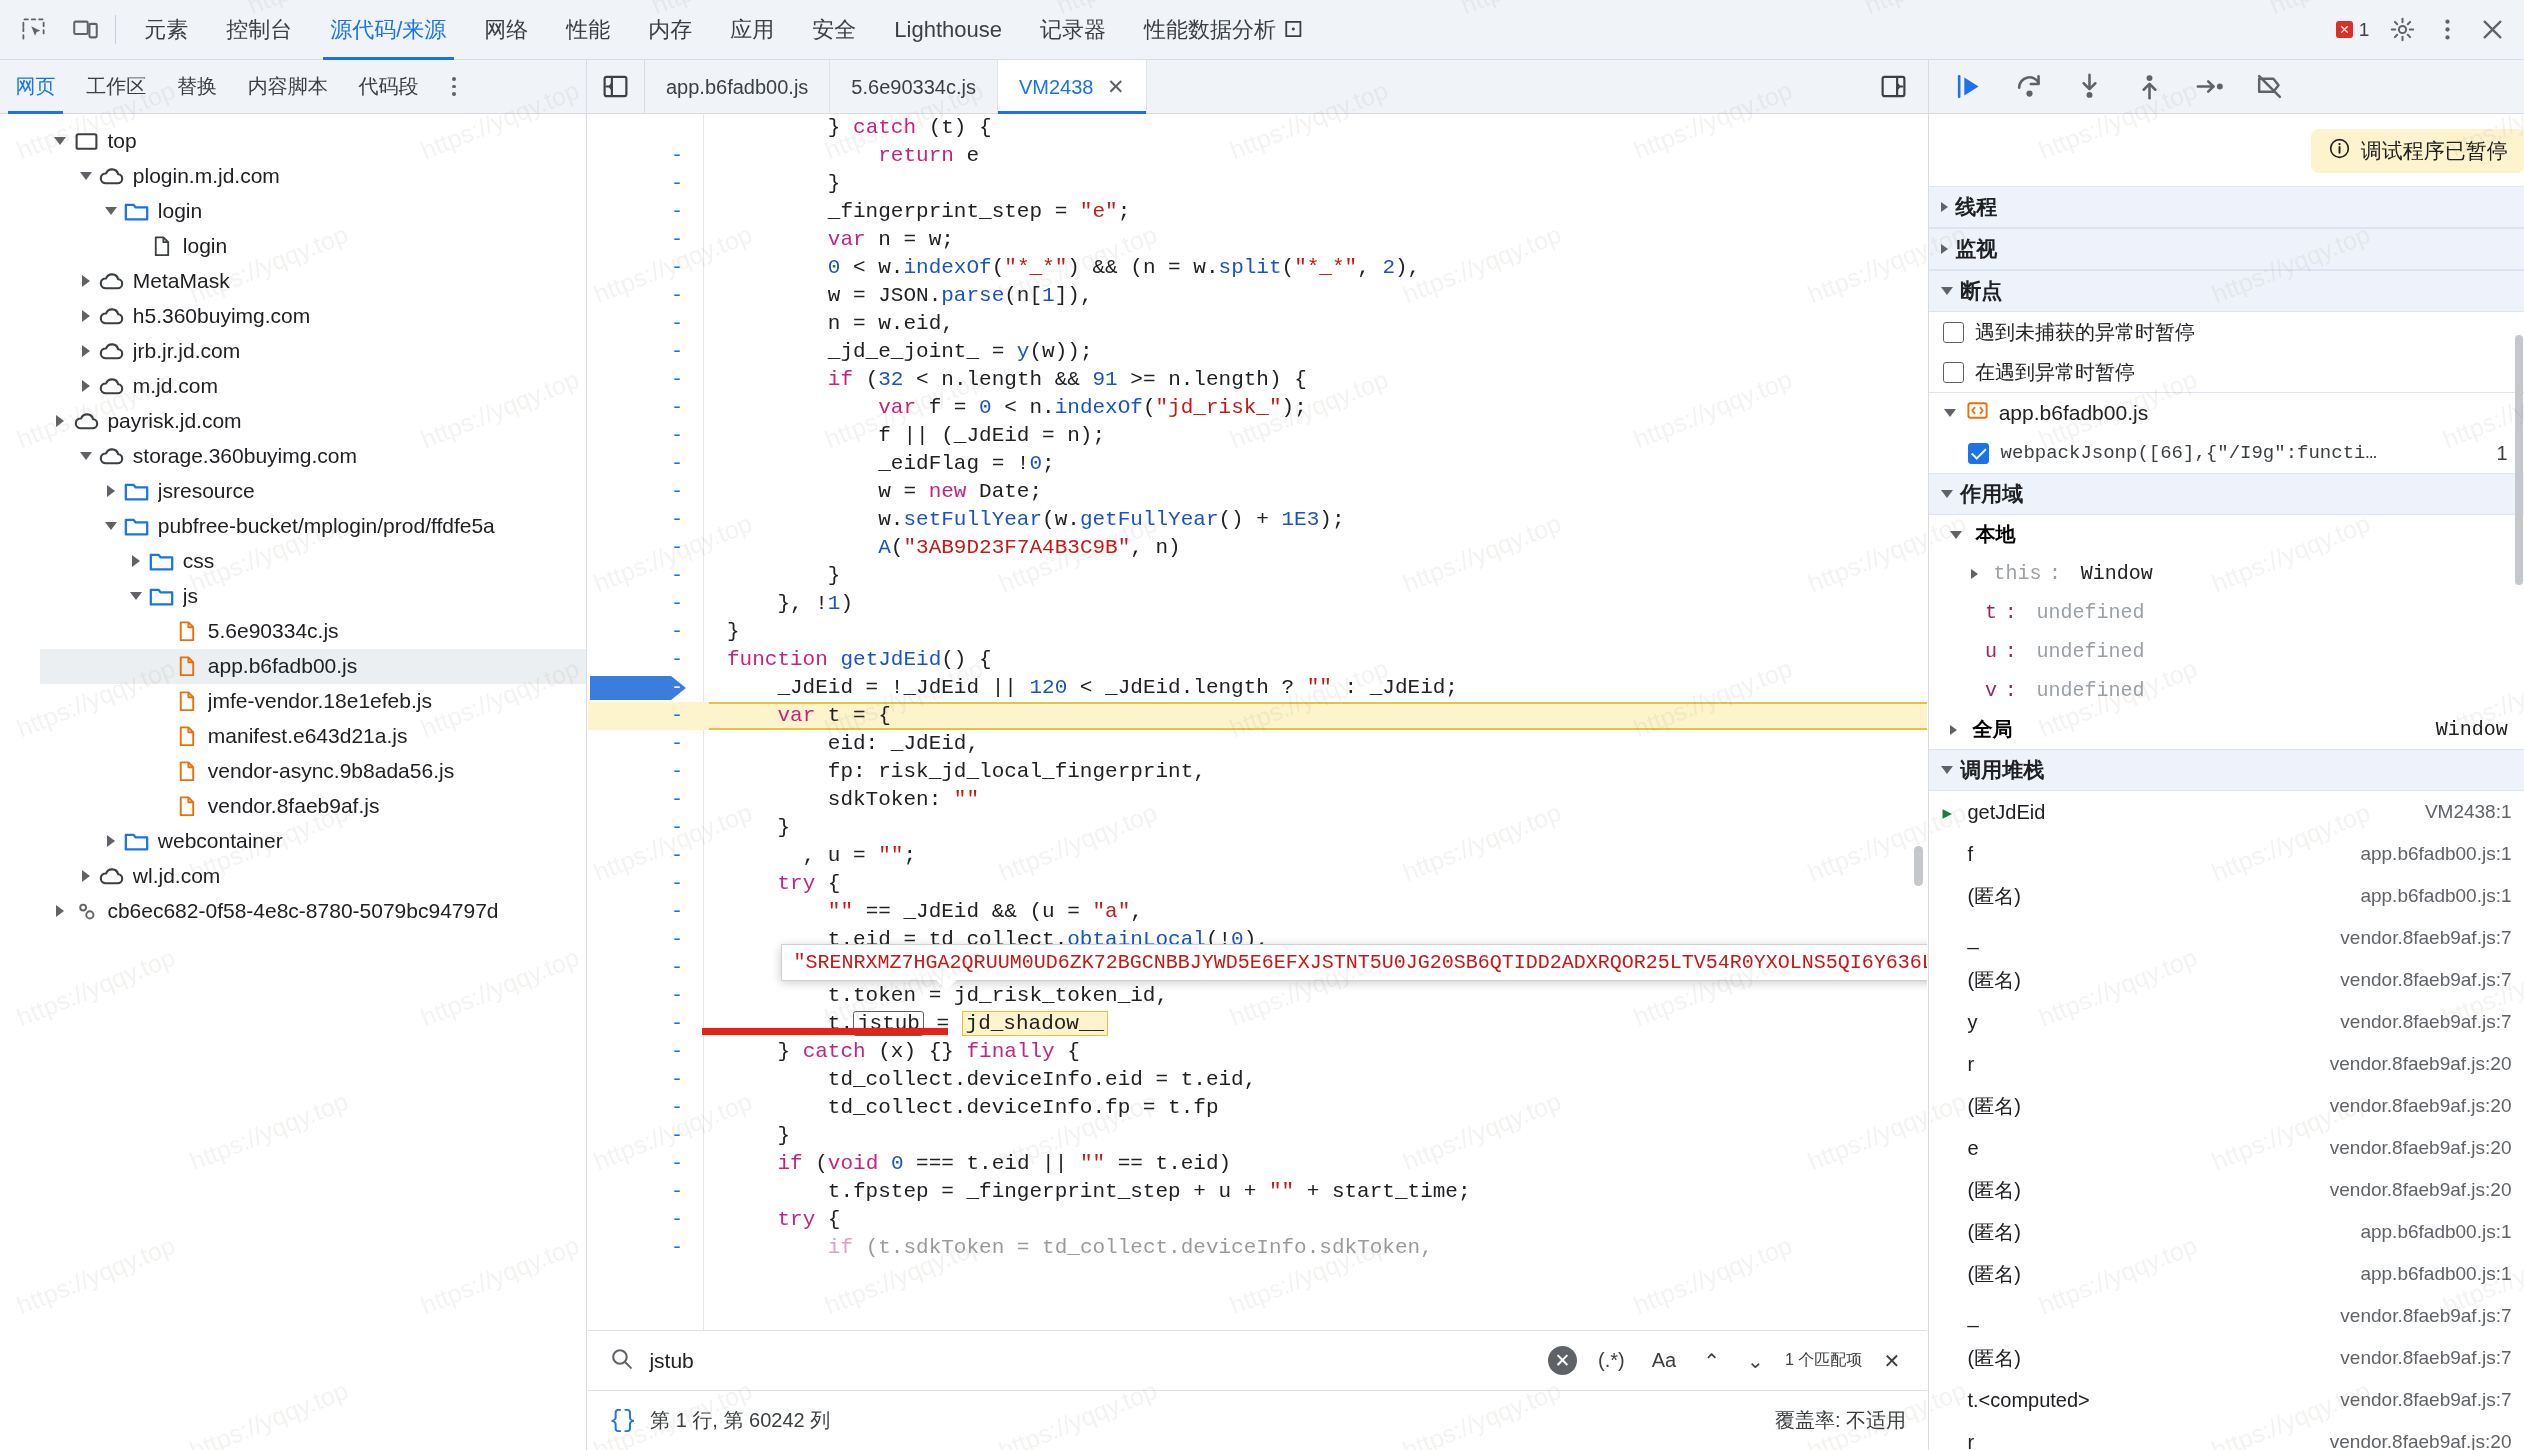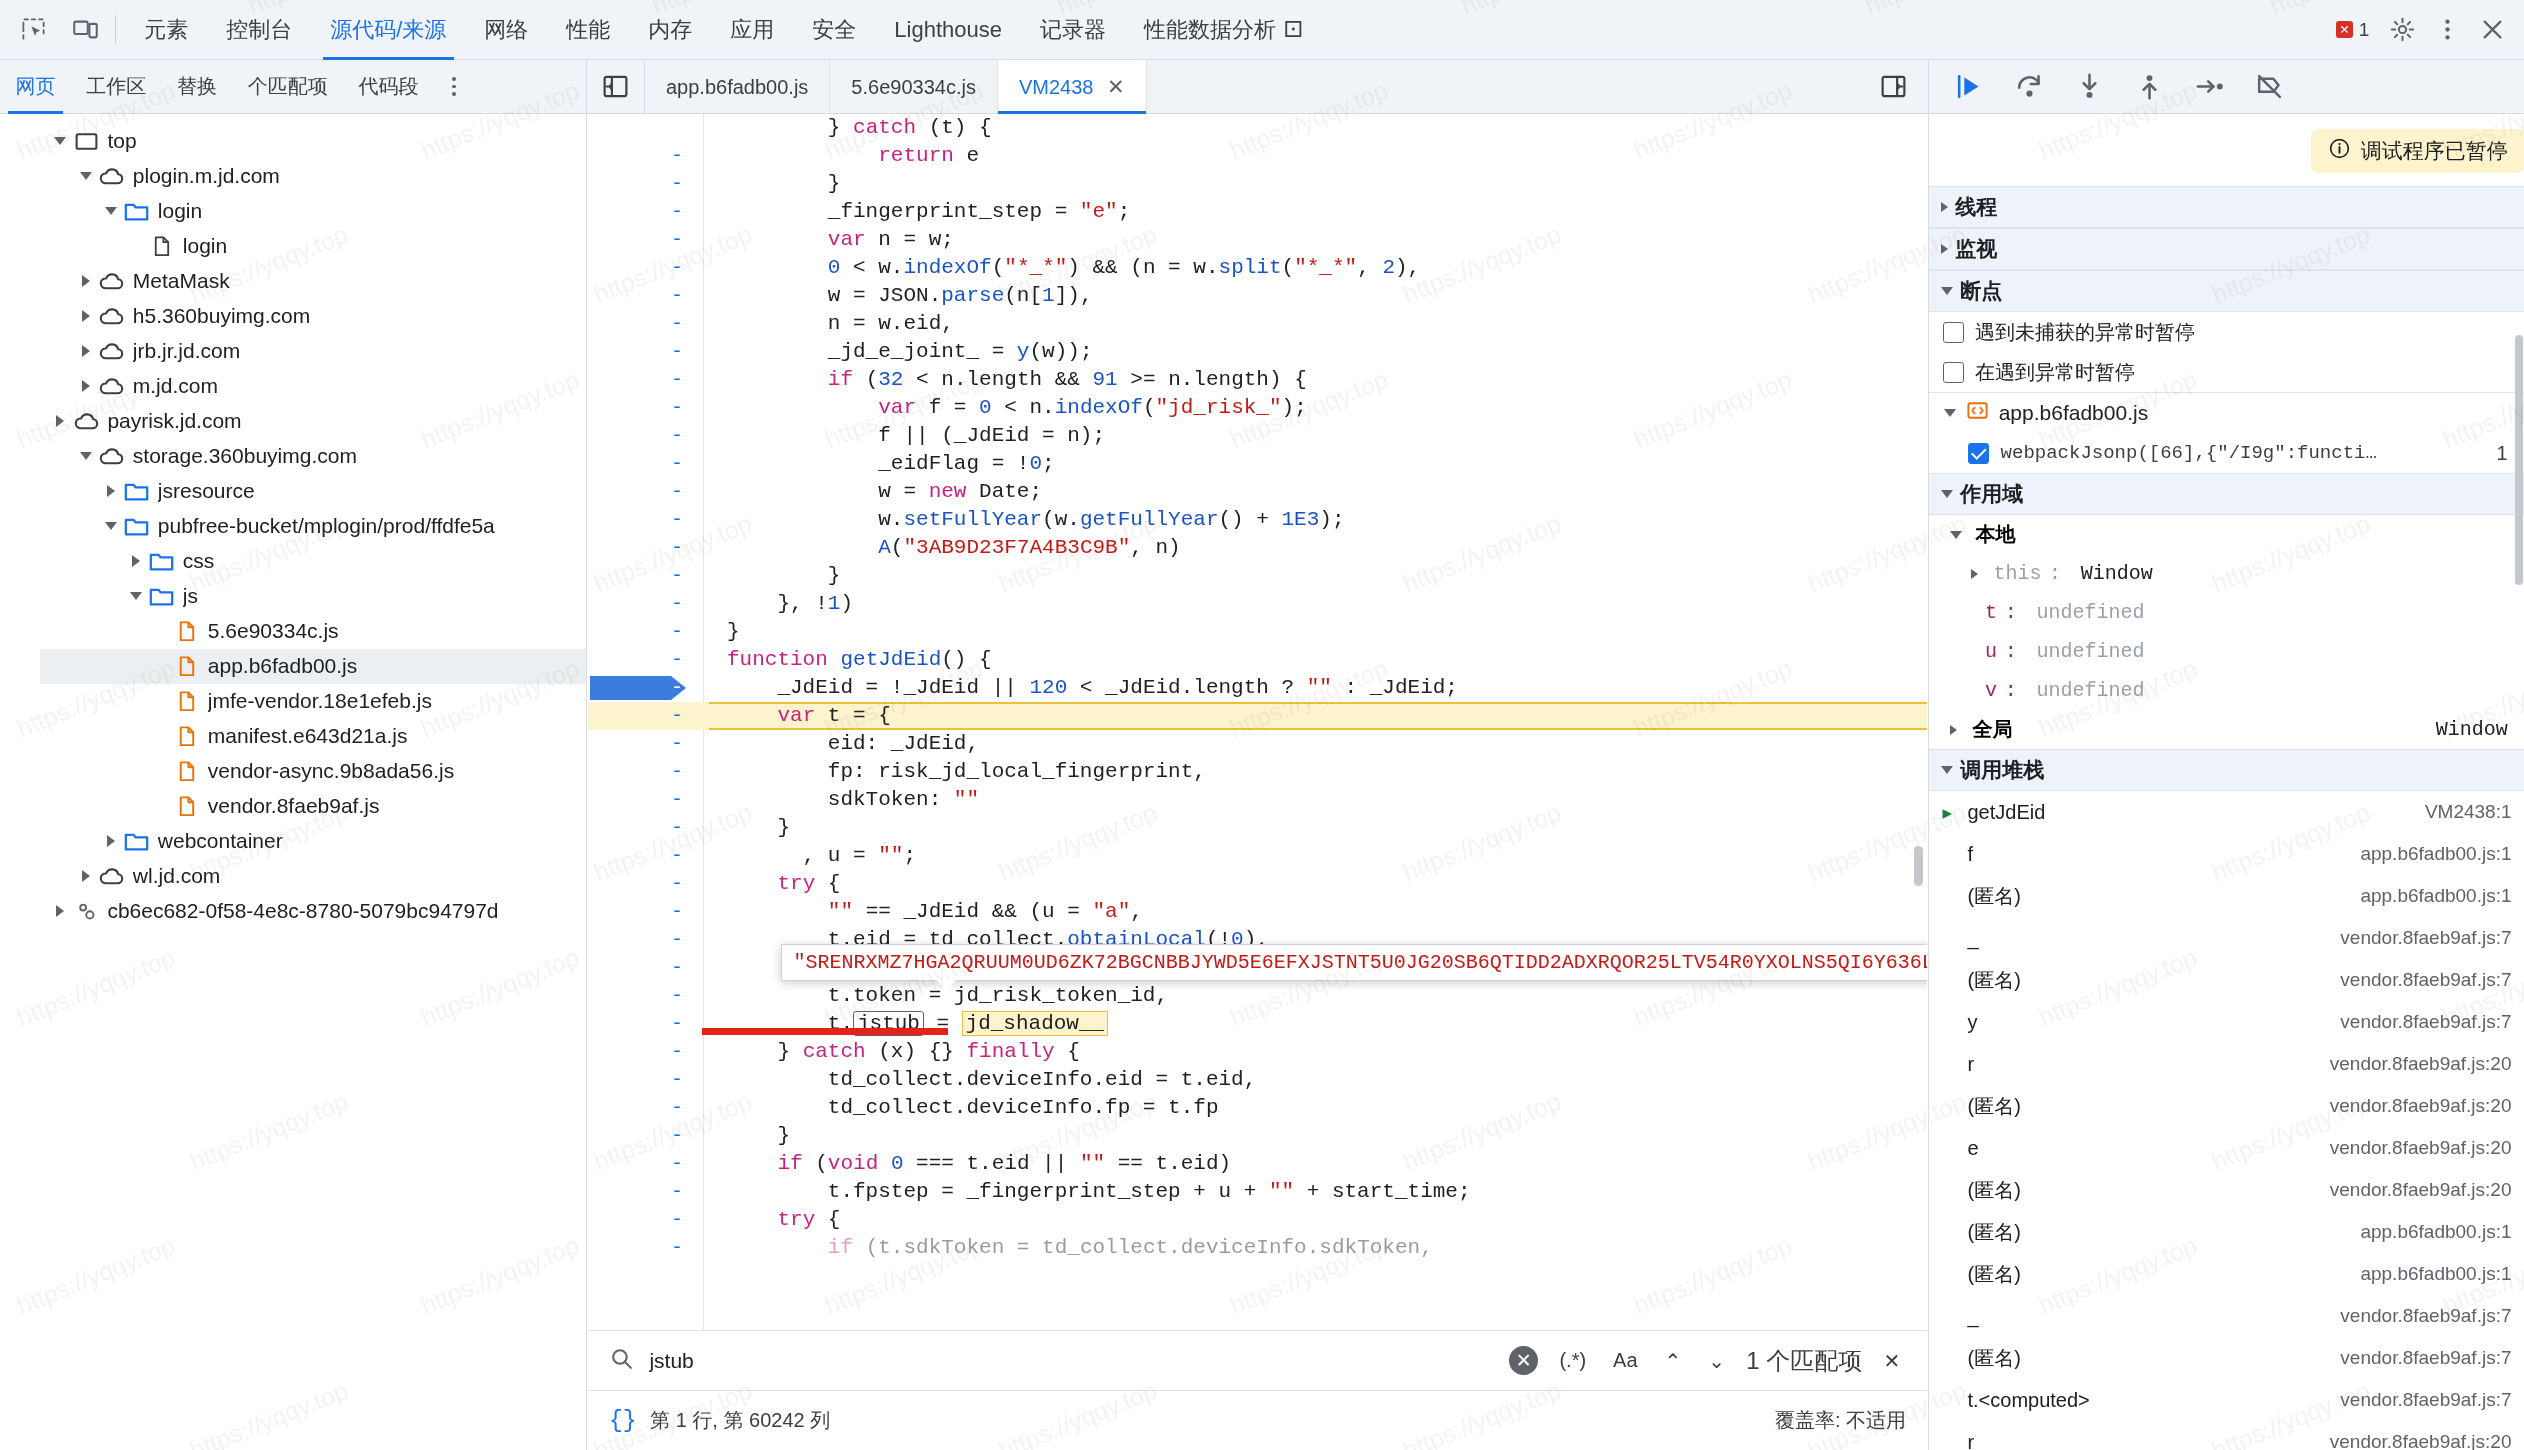--- a/index.html
+++ b/index.html
@@ -197,21 +197,21 @@
     background:#fff; border-top:1px solid #dfe3e9;
     display:flex; align-items:center; padding: 0 21px; gap:15.4px;
   }
   .s-input {
     flex:1; font-size:21px; color:#202124; font-family:"Liberation Sans",sans-serif;
     border:none; outline:none; background:transparent;
   }
   .s-clear { width:29px;height:29px;border-radius:50%;background:#5f6368;color:#fff;
              display:flex;align-items:center;justify-content:center;font-size:19px;cursor:pointer;}
   .s-btn { font-size:20px; color:#3c4043; cursor:pointer; padding: 0 5.8px;}
-  .s-count { font-size:24px; color:#3c4043; white-space:nowrap;}
+  .s-count { font-size:16px; color:#3c4043; white-space:nowrap;}
 
   
   .statusbar {
     position:absolute; left:588px; right:598px; bottom:0; height:60px;
     background:#fff; border-top:1px solid #dfe3e9;
     display:flex; align-items:center; padding: 0 21px; gap:15.4px;
   }
   .st-left { display:flex; align-items:center; gap:13.5px; font-size:20px; color:#3c4043;}
   .st-right { margin-left:auto; font-size:20px; color:#3c4043;}
 
@@ -343,21 +343,21 @@
     <div class="subtab active">
         <span>网页</span>
       </div>
     <div class="subtab">
         <span>工作区</span>
       </div>
     <div class="subtab">
         <span>替换</span>
       </div>
     <div class="subtab">
-        <span>个匹配项</span>
+        <span>内容脚本</span>
       </div>
     <div class="subtab">
         <span>代码段</span>
       </div>
     <div class="dots-v">
         <i></i>
         <i></i>
         <i></i>
       </div>
   </div>

